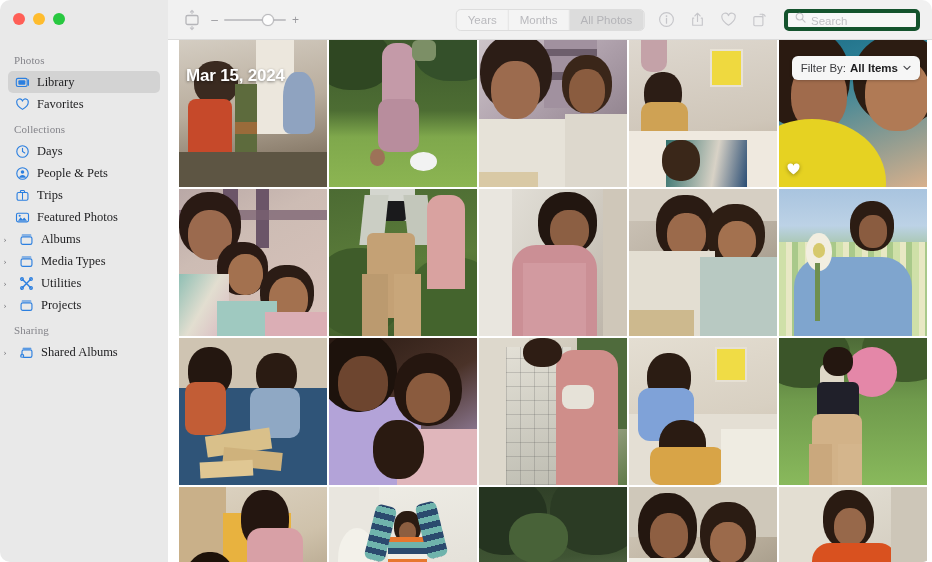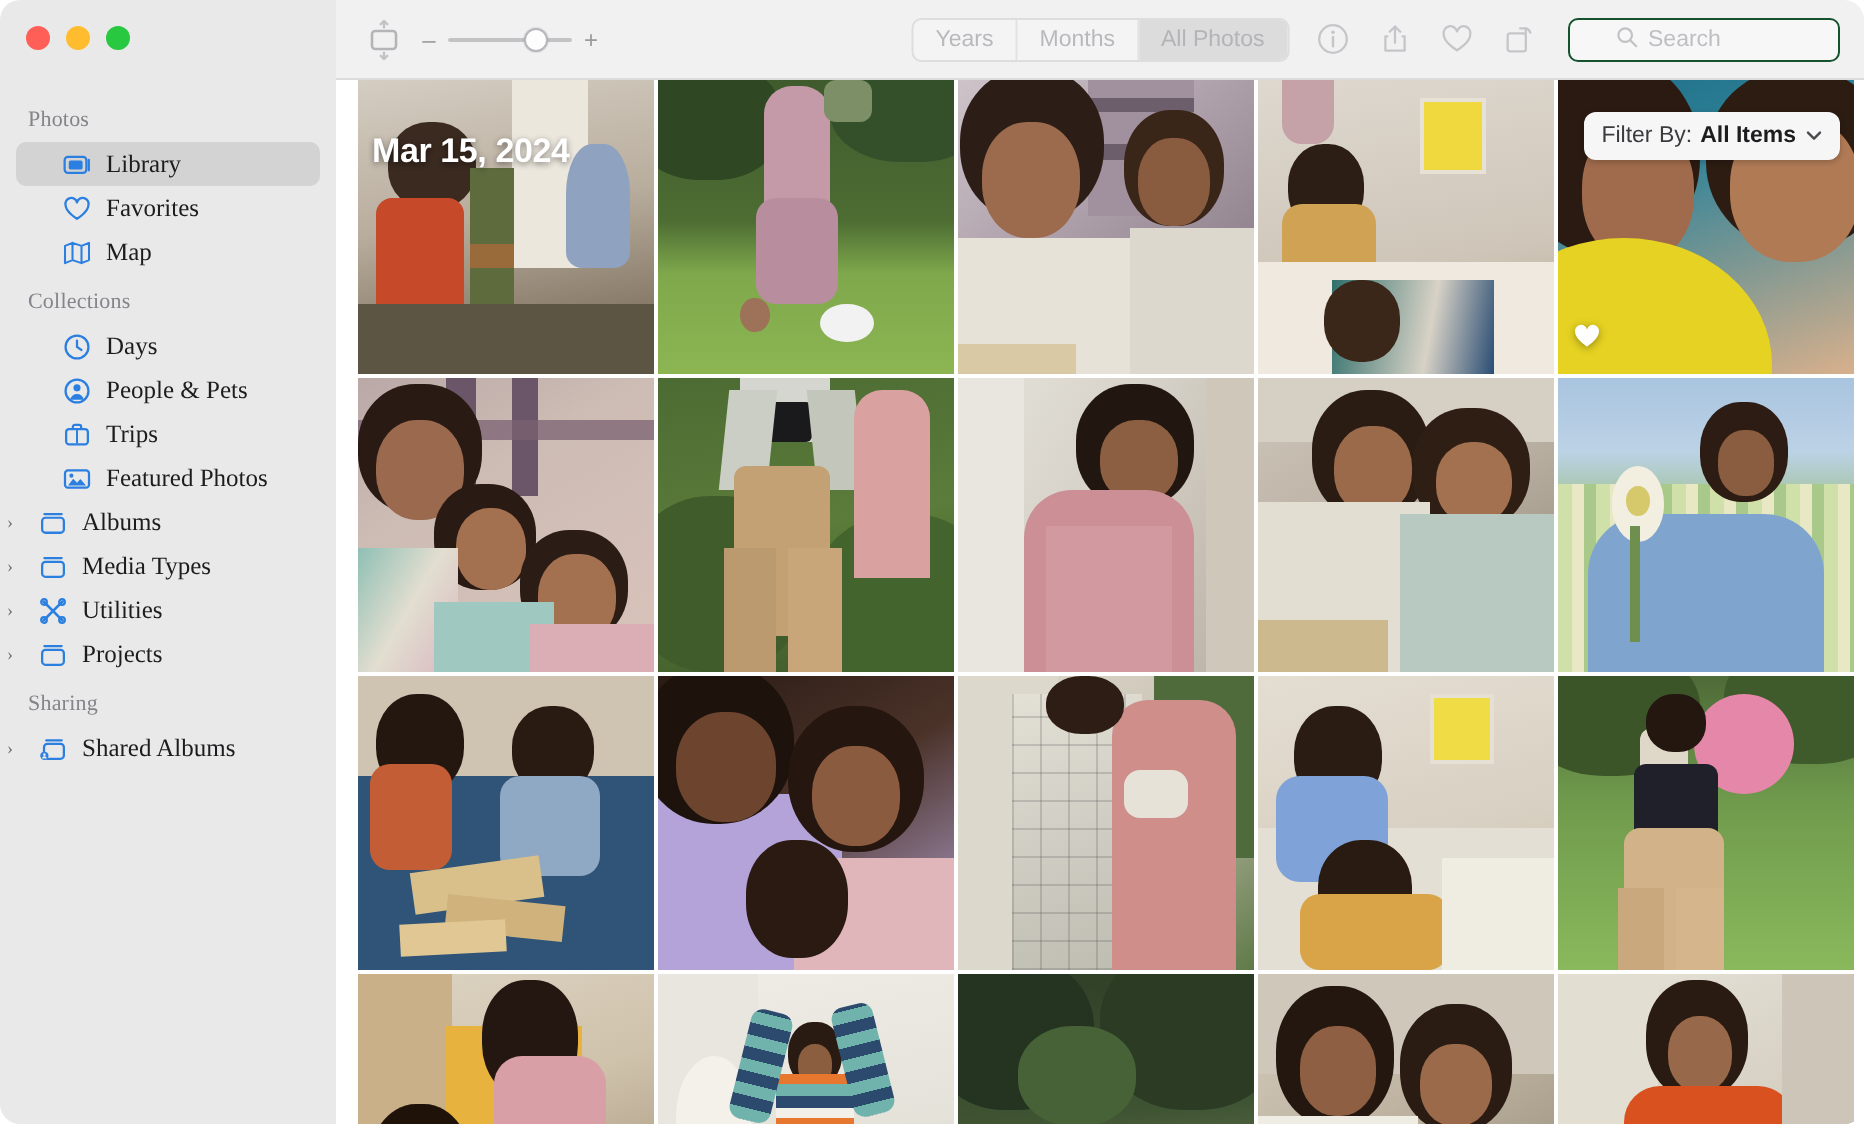--- a/index.html
+++ b/index.html
@@ -44,21 +44,21 @@
     font-size: 11px;
     color: #84848a;
     font-weight: 400;
     padding: 8px 0 5px 14px;
     letter-spacing: 0.1px;
   }
   .side-item {
     display: flex; align-items: center;
     height: 22px;
     margin: 0 8px;
-    padding-left: 22px;
+    padding-left: 6px;
     border-radius: 5px;
     font-size: 12.5px;
     color: #1d1d1f;
     gap: 7px;
     position: relative;
   }
   .side-item.selected { background: #d3d3d3; }
   .side-item .ico {
     width: 16px; height: 16px;
     display: inline-flex; align-items: center; justify-content: center;
@@ -137,26 +137,26 @@
 
   .tb-right {
     margin-left: auto;
     display: flex; align-items: center;
     gap: 14px;
     padding-right: 12px;
   }
   .tb-icon { width: 17px; height: 17px; display: block; color: #c6c6ca; }
   .search-box {
     width: 136px; height: 22px;
-    border: 1px solid #14532d;
+    border: 4px solid #14532d;
     border-radius: 5px;
     background: #f7f7f7;
-    display: flex; align-items: center;
+    display: flex; align-items: flex-end;
     gap: 5px;
-    padding: 0 23px;
+    padding: 0 7px;
     margin-left: 2px;
   }
   .search-ph { font-size: 11.5px; color: #bfbfc3; }
 
   
   .grid-wrap {
     flex: 1 1 auto;
     position: relative;
     overflow: hidden;
     background: #fff;
@@ -246,28 +246,20 @@
       <div class="side-item">
         <span class="ico">
           <svg width="15" height="15" viewBox="0 0 16 16">
             <path d="M8 13.2S1.9 9.6 1.9 5.9A3 3 0 0 1 8 4.5a3 3 0 0 1 6.1 1.4c0 3.7-6.1 7.3-6.1 7.3Z" fill="none" stroke="#2b7fe0" stroke-width="1.2" stroke-linejoin="round"></path>
           </svg>
         </span>
         <span class="side-label">Favorites</span>
       </div>
 
 
-      <div class="side-item">
-        <span class="ico">
-          <svg width="15" height="15" viewBox="0 0 16 16">
-            <path d="M1.6 4.2 5.6 2.6v9.2L1.6 13.4zM5.6 2.6l4.8 1.6v9.2L5.6 11.8zM10.4 4.2l4-1.6v9.2l-4 1.6z" fill="none" stroke="#2b7fe0" stroke-width="1.1" stroke-linejoin="round"></path>
-          </svg>
-        </span>
-        <span class="side-label">Map</span>
-      </div>
 
       <div class="group-header">Collections</div>
 
       <div class="side-item">
         <span class="ico">
           <svg width="15" height="15" viewBox="0 0 16 16">
             <circle cx="8" cy="8" r="6.1" fill="none" stroke="#2b7fe0" stroke-width="1.2"></circle>
             <path d="M8 4.6V8l2.4 1.6" fill="none" stroke="#2b7fe0" stroke-width="1.2" stroke-linecap="round"></path>
           </svg>
         </span>

